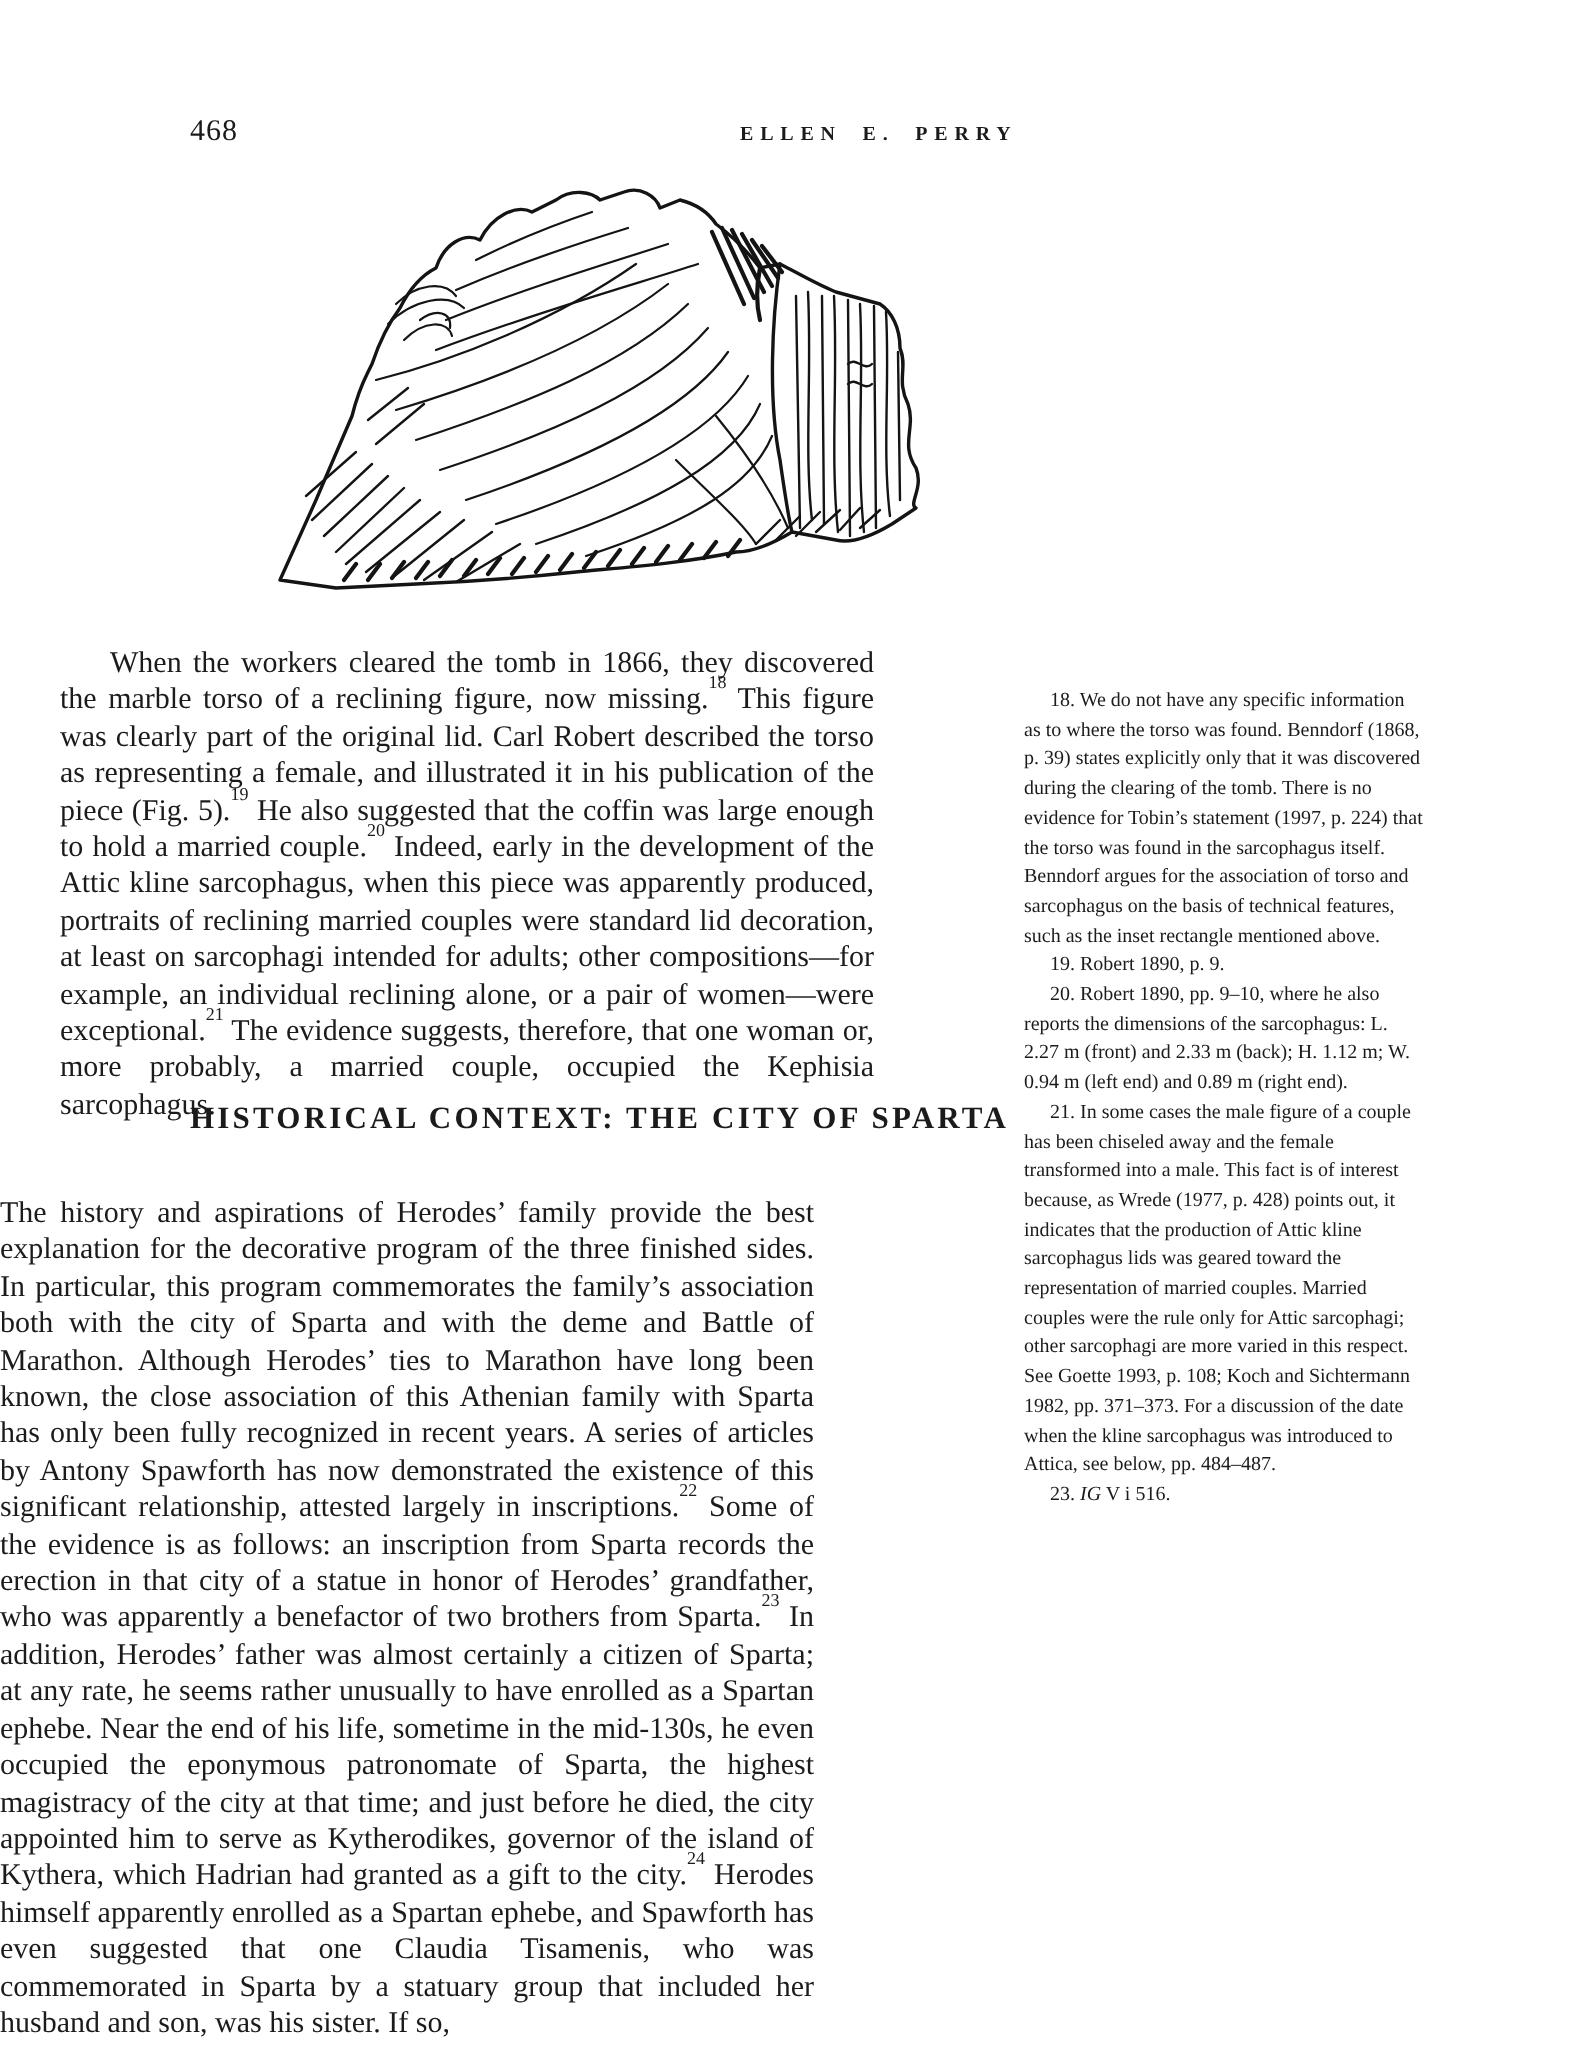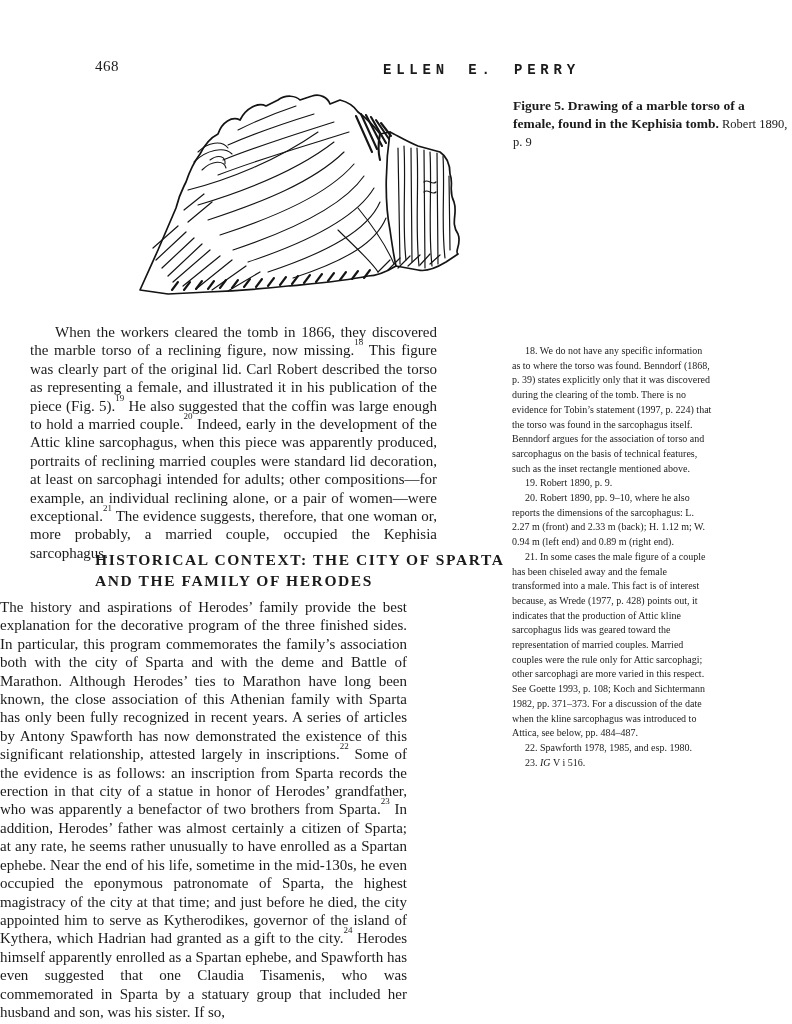--- a/index.html
+++ b/index.html
@@ -6,22 +6,22 @@
   body{
     width:792px;height:1024px;position:relative;background:#ffffff;
     font-family:"Liberation Serif","DejaVu Serif",serif;color:#1b1b1b;
     overflow:hidden;
   }
   .page{position:absolute;inset:0;}
   .page-number{
     position:absolute;left:95px;top:58px;font-size:15px;letter-spacing:.5px;
   }
   .running-head{
-    position:absolute;left:383px;top:62px;font-size:14px;font-weight:700;
-    letter-spacing:.34em;word-spacing:.45em;font-family:Liberation Mono, monospace;
+    position:absolute;left:370px;top:62px;font-size:10px;font-weight:700;
+    letter-spacing:.34em;word-spacing:.45em;
   }
   .figure-art{position:absolute;left:128px;top:90px;width:342px;height:225px;}
   .figure-art svg{width:100%;height:100%;}
   .figure-caption{
     position:absolute;left:513px;top:97px;width:276px;
     font-size:13.5px;line-height:17.5px;
   }
   .figure-caption .cap-bold{font-weight:700;}
   .figure-caption .cap-source{font-weight:400;font-size:12.5px;}
   .body-par{
@@ -136,35 +136,30 @@
         <path d="M250,182 L262,170"></path>
           <path d="M260,180 L272,168"></path>
           <path d="M270,178 L282,166"></path>
         <path d="M280,176 L292,165"></path>
           <path d="M292,175 L302,164"></path>
           <path d="M302,174 L312,165"></path>
       </g>
     </svg>
   </div>
 
-  <div class="figure-caption">
-    <span class="cap-bold">Figure 5. Drawing of a marble torso of a female, found in the Kephisia tomb.</span><span class="cap-source"> Robert 1890, p. 9</span>
-  </div>
 
   <p class="body-par" id="para1">When the workers cleared the tomb in 1866, they discovered the marble torso of a reclining figure, now missing.<sup>18</sup> This figure was clearly part of the original lid. Carl Robert described the torso as representing a female, and illustrated it in his publication of the piece (Fig. 5).<sup>19</sup> He also suggested that the coffin was large enough to hold a married couple.<sup>20</sup> Indeed, early in the development of the Attic kline sarcophagus, when this piece was apparently produced, portraits of reclining married couples were standard lid decoration, at least on sarcophagi intended for adults; other compositions—for example, an individual reclining alone, or a pair of women—were exceptional.<sup>21</sup> The evidence suggests, therefore, that one woman or, more probably, a married couple, occupied the Kephisia sarcophagus.</p>
 
   <h2 class="section-heading">
     <span>HISTORICAL CONTEXT: THE CITY OF SPARTA</span>
-    <span>AND THE FAMILY OF HERODES</span>
   </h2>
 
   <p class="body-par" id="para2">The history and aspirations of Herodes’ family provide the best explanation for the decorative program of the three finished sides. In particular, this program commemorates the family’s association both with the city of Sparta and with the deme and Battle of Marathon. Although Herodes’ ties to Marathon have long been known, the close association of this Athenian family with Sparta has only been fully recognized in recent years. A series of articles by Antony Spawforth has now demonstrated the existence of this significant relationship, attested largely in inscriptions.<sup>22</sup> Some of the evidence is as follows: an inscription from Sparta records the erection in that city of a statue in honor of Herodes’ grandfather, who was apparently a benefactor of two brothers from Sparta.<sup>23</sup> In addition, Herodes’ father was almost certainly a citizen of Sparta; at any rate, he seems rather unusually to have enrolled as a Spartan ephebe. Near the end of his life, sometime in the mid-130s, he even occupied the eponymous patronomate of Sparta, the highest magistracy of the city at that time; and just before he died, the city appointed him to serve as Kytherodikes, governor of the island of Kythera, which Hadrian had granted as a gift to the city.<sup>24</sup> Herodes himself apparently enrolled as a Spartan ephebe, and Spawforth has even suggested that one Claudia Tisamenis, who was commemorated in Sparta by a statuary group that included her husband and son, was his sister. If so,</p>
 
   <div class="notes-col">
       <p class="note">18. We do not have any specific information as to where the torso was found. Benndorf (1868, p. 39) states explicitly only that it was discovered during the clearing of the tomb. There is no evidence for Tobin’s statement (1997, p. 224) that the torso was found in the sarcophagus itself. Benndorf argues for the association of torso and sarcophagus on the basis of technical features, such as the inset rectangle mentioned above.</p>
       <p class="note">19. Robert 1890, p. 9.</p>
       <p class="note">20. Robert 1890, pp. 9–10, where he also reports the dimensions of the sarcophagus: L. 2.27 m (front) and 2.33 m (back); H. 1.12 m; W. 0.94 m (left end) and 0.89 m (right end).</p>
       <p class="note">21. In some cases the male figure of a couple has been chiseled away and the female transformed into a male. This fact is of interest because, as Wrede (1977, p. 428) points out, it indicates that the production of Attic kline sarcophagus lids was geared toward the representation of married couples. Married couples were the rule only for Attic sarcophagi; other sarcophagi are more varied in this respect. See Goette 1993, p. 108; Koch and Sichtermann 1982, pp. 371–373. For a discussion of the date when the kline sarcophagus was introduced to Attica, see below, pp. 484–487.</p>
-      <p class="note">22. Spawforth 1978, 1985, and esp. 1980.</p>
       <p class="note">23. <i>IG</i> V i 516.</p>
     </div>
 
 </div>
 
 </body></html>

